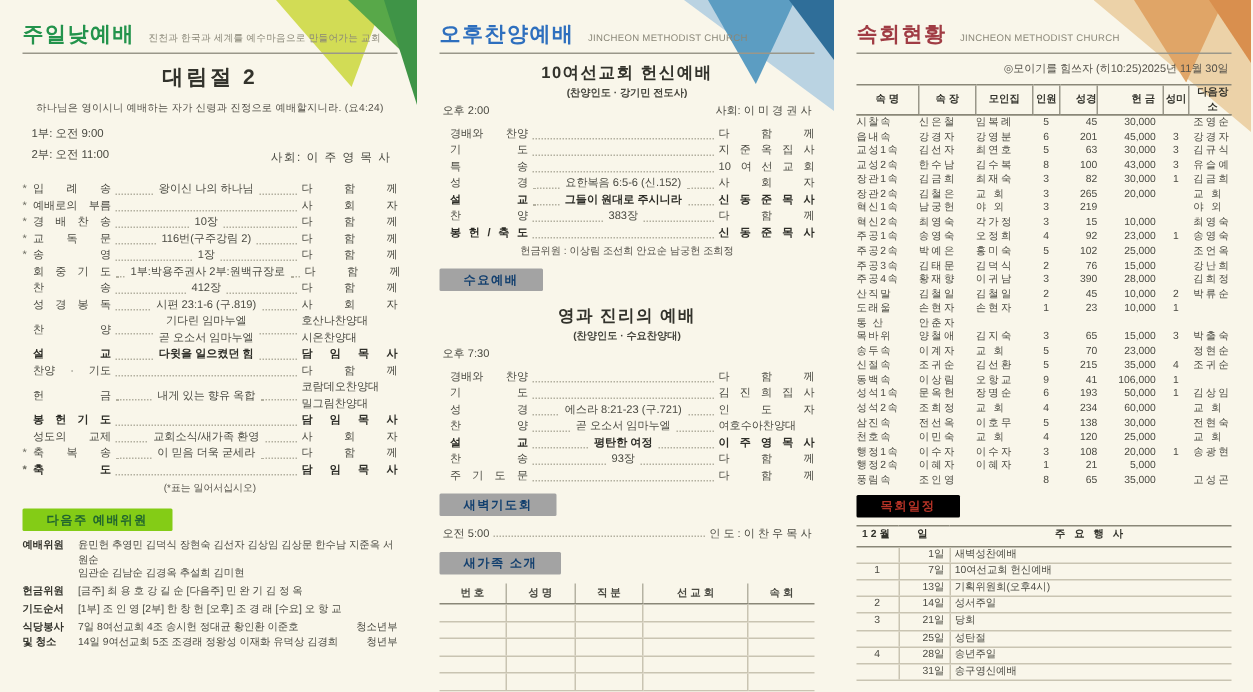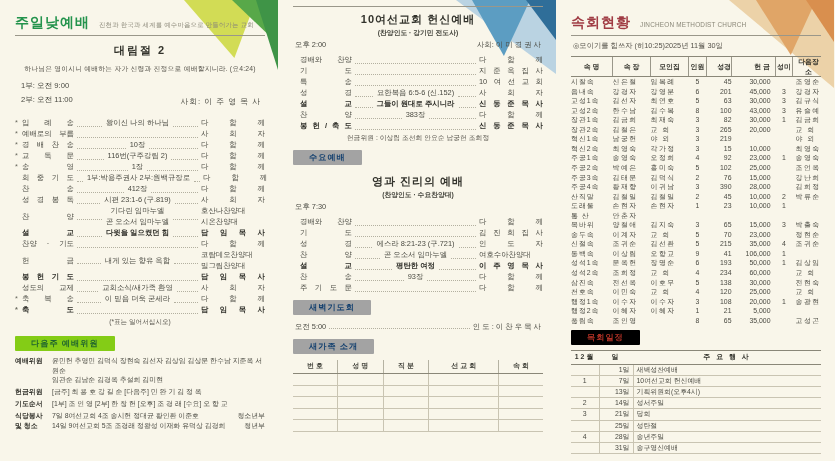--- a/index.html
+++ b/index.html
@@ -23,21 +23,21 @@
   .content{position:relative;z-index:1;}
   
   .phead{display:flex;align-items:baseline;gap:9px;margin:8px 0 3px 0;}
   .ptitle{font-size:14px;font-weight:bold;letter-spacing:1px;white-space:nowrap;}
   .t-green{color:#23934c;}
   .t-blue{color:#2e6fbe;}
   .t-red{color:#a03c44;}
   .psub{font-size:6.4px;color:#8a8778;letter-spacing:.2px;}
   .hrule{border-bottom:1.2px solid #9a978a;margin-bottom:5px;}
   
-  .stitle{font-size:11px;font-weight:bold;text-align:center;letter-spacing:2px;color:#33332c;margin:7px 0 6px;}
+  .stitle{font-size:14px;font-weight:bold;text-align:center;letter-spacing:2px;color:#33332c;margin:7px 0 6px;}
   .verse{font-size:6.8px;text-align:center;color:#55524a;margin-bottom:7px;letter-spacing:.2px;}
   .timesrow{display:flex;justify-content:space-between;align-items:flex-end;font-size:7.6px;margin:0 4px 8px 6px;}
   .times div{margin-bottom:4px;}
   .presider{font-size:7.8px;letter-spacing:1px;margin-bottom:2px;}
   
   .order{margin:0 0 2px 0;}
   .wrow{display:flex;align-items:center;font-size:7.4px;line-height:11px;color:#4a4a42;}
   .wstar{width:7px;flex:none;color:#6b6b60;}
   .wlbl{width:52px;flex:none;text-align:justify;text-align-last:justify;}
   .wdots{flex:1 1 8px;border-bottom:1px dotted #b3b0a0;height:7px;margin:0 3px;min-width:6px;}
@@ -62,21 +62,21 @@
   .mtimerow{display:flex;justify-content:space-between;align-items:flex-end;font-size:7.4px;margin:0 2px 4px 2px;}
   .offering-line{text-align:center;font-size:6.8px;color:#55524a;margin:2px 0 2px;}
   .dawnline{display:flex;align-items:flex-start;font-size:7.4px;line-height:11px;margin:1px 2px 2px;}
   
   table{border-collapse:collapse;}
   .newfam{width:100%;font-size:7px;color:#4a4a42;margin-top:1px;}
   .newfam th{font-weight:bold;border-bottom:1px solid #8a8778;padding:1px 0 2px;border-left:1px solid #b5b2a2;}
   .newfam th:first-child{border-left:none;}
   .newfam td{height:8.6px;border-bottom:1px solid #c9c4b2;border-left:1px solid #c9c4b2;}
   .newfam td:first-child{border-left:none;}
-  .motto{display:flex;justify-content:flex-start;font-size:7.3px;color:#55524a;margin:3px 2px 5px;}
+  .motto{display:flex;justify-content:flex-end;font-size:7.3px;color:#55524a;margin:3px 2px 5px;}
   .ctable{width:100%;font-size:6.9px;line-height:9.55px;color:#4a4a42;table-layout:fixed;}
   .ctable th{font-weight:bold;border-top:1px solid #8a8778;border-bottom:1px solid #8a8778;
              border-left:1px solid #9a978a;padding:0;color:#33332c;}
   .ctable th:first-child{border-left:none;}
   .ctable td{padding:0;white-space:nowrap;overflow:hidden;}
   .ctable td:nth-child(1){letter-spacing:1px;}
   .ctable td:nth-child(2),.ctable td:nth-child(3),.ctable td:nth-child(8){letter-spacing:1.5px;}
   .ctable th:nth-child(1),.ctable td:nth-child(1){width:41px;}
   .ctable th:nth-child(2),.ctable td:nth-child(2){width:37px;}
   .ctable th:nth-child(3),.ctable td:nth-child(3){width:37px;}
@@ -347,20 +347,24 @@
     </div>
   </div>
 
   <div class="panel p2">
     <div class="deco">
         <i class="d1"></i>
         <i class="d2"></i>
         <i class="d3"></i>
       </div>
     <div class="content">
+      <div class="phead">
+        <span class="ptitle t-blue">오후찬양예배</span>
+        <span class="psub">JINCHEON METHODIST CHURCH</span>
+      </div>
       <div class="hrule"></div>
       <div class="mtitle">10여선교회 헌신예배</div>
       <div class="msub">(찬양인도 · 강기민 전도사)</div>
       <div class="mtimerow">
         <span>오후 2:00</span>
         <span>사회: 이 미 경 권 사</span>
       </div>
       <div class="order">
           <div class="wrow">
             <span class="wstar"></span>

